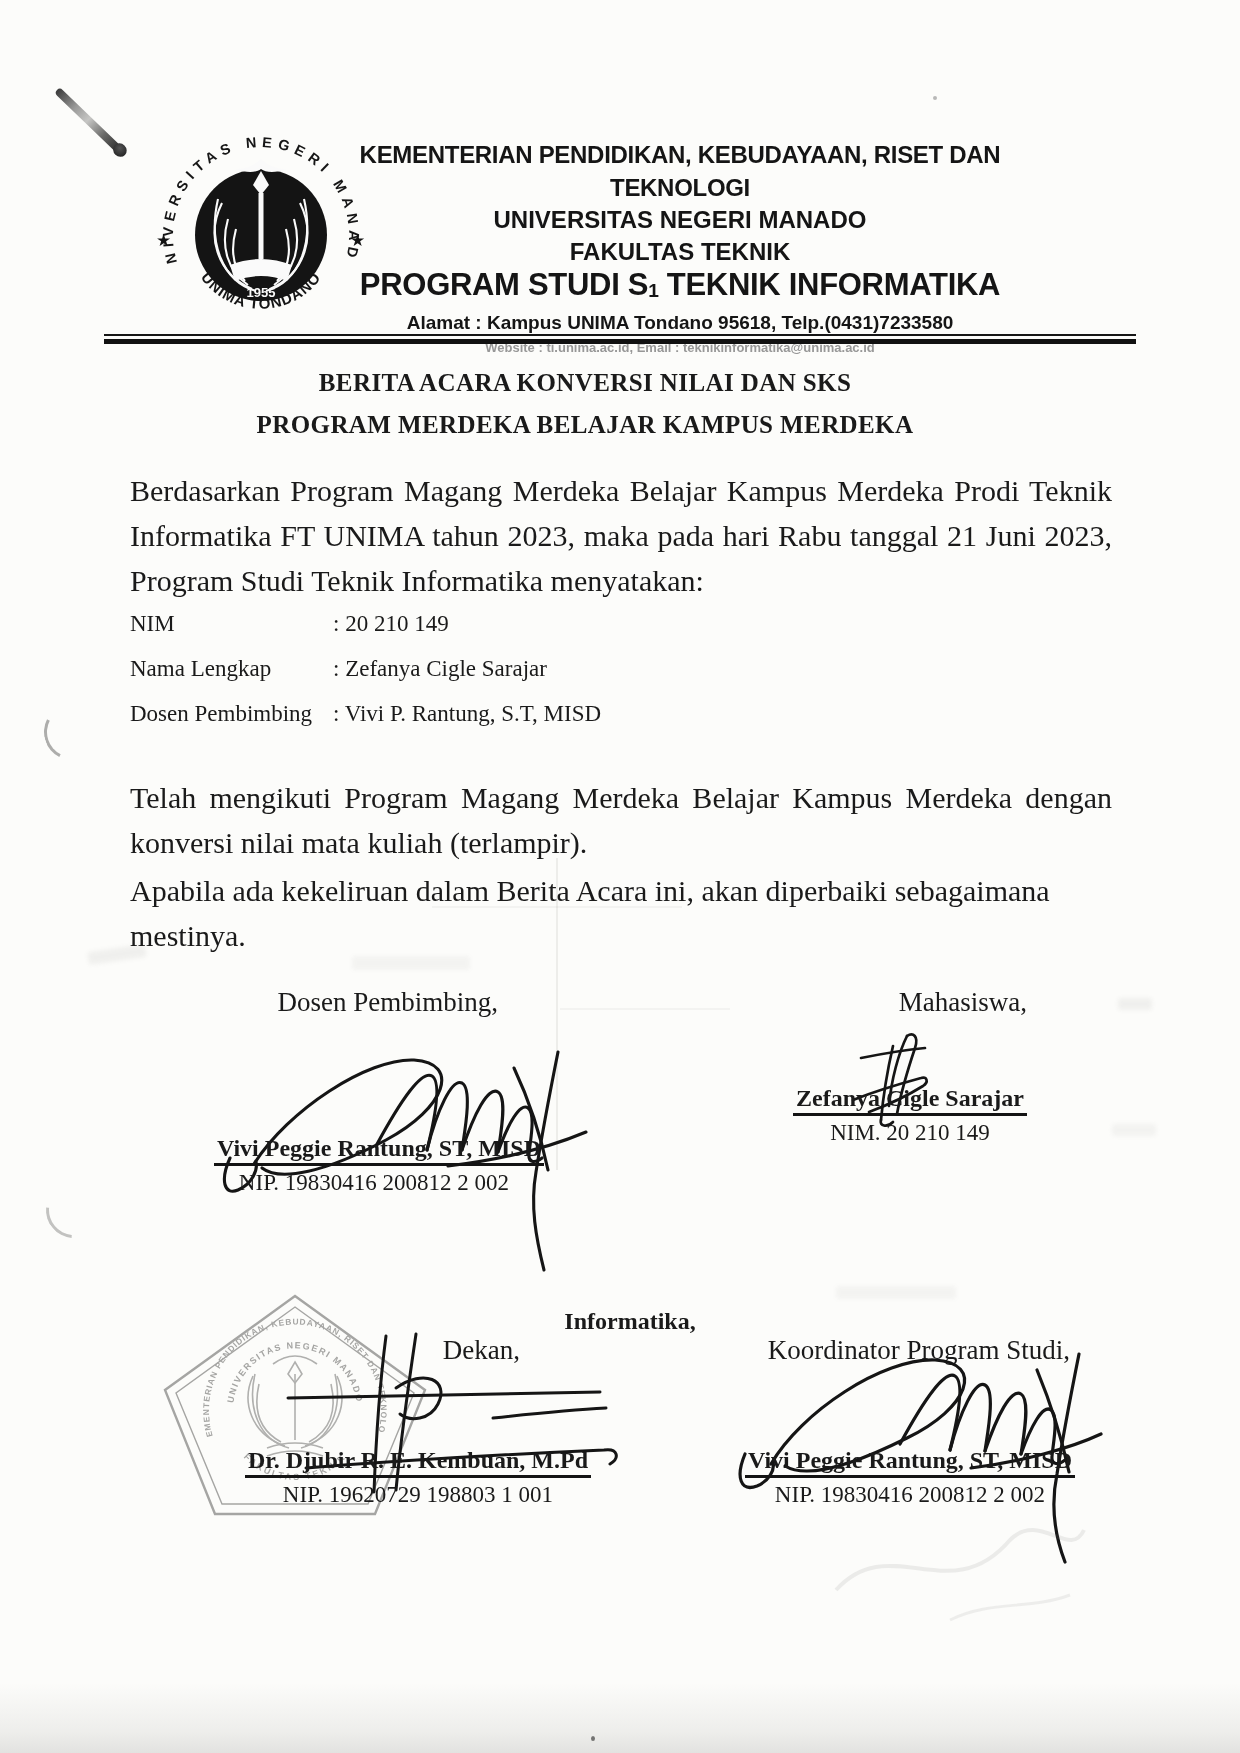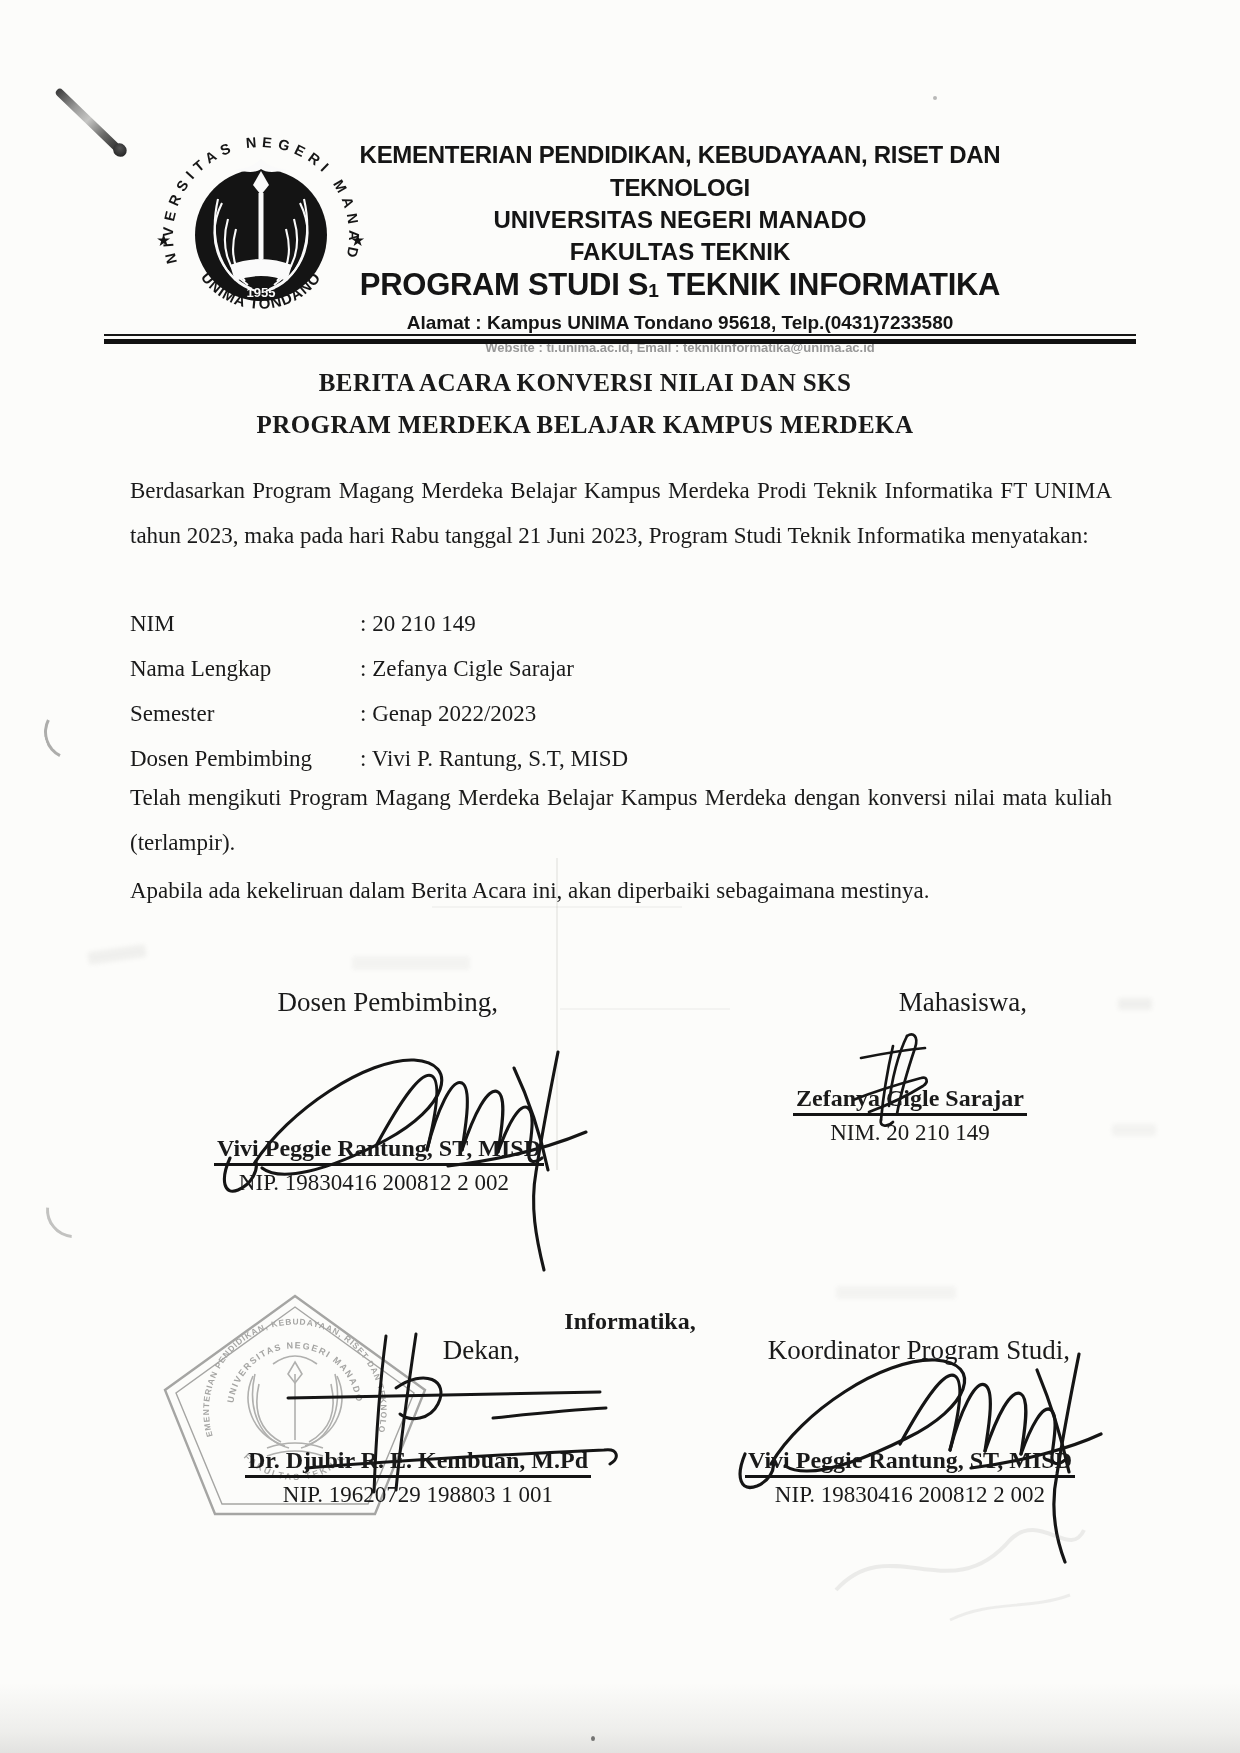--- a/index.html
+++ b/index.html
@@ -22,26 +22,26 @@
   .hdr .l4{font-size:31px;font-weight:800;line-height:36px;letter-spacing:-.3px;}
   .hdr .l4 .sub{font-size:.62em;vertical-align:-.08em;}
   .hdr .l5{font-size:19px;font-weight:700;line-height:27px;}
   .hdr .l6{font-size:13px;font-weight:600;line-height:24px;color:#979797;}
   .rule{left:104px;top:334px;width:1032px;height:3px;border-top:2px solid #161616;border-bottom:5px solid #111;}
   
   .titles{left:85px;top:368px;width:1000px;text-align:center;}
   .titles .t{font-size:25px;font-weight:700;letter-spacing:.4px;line-height:30px;}
   .titles .t+.t{margin-top:12px;}
   
-  .para{left:130px;width:982px;font-size:23px;line-height:45px;text-align:justify;}
+  .para{left:130px;width:982px;font-size:30px;line-height:45px;text-align:justify;}
   .p1{top:468px;}
   .p2{top:775px;}
   .p3{top:868px;text-align:left;}
   .fields{left:130px;top:601px;width:900px;font-size:23px;}
-  .frow{display:flex;height:45px;align-items:flex-start;line-height:45px;gap:27px;}
+  .frow{display:flex;height:45px;align-items:flex-start;line-height:45px;}
   .frow .lab{width:203px;flex:0 0 203px;}
   
   .role{font-size:27px;line-height:28px;text-align:right;}
   .sigblock{text-align:center;}
   .sigblock .nm{display:inline-block;font-size:24px;font-weight:700;border-bottom:3px solid #141414;padding:0 3px 1px;line-height:28px;white-space:nowrap;}
   .sigblock .id{font-size:23px;line-height:30px;margin-top:2px;white-space:nowrap;}
   .mengetahui{font-size:24px;font-weight:700;text-align:center;}
   .ink{stroke:#151515;fill:none;stroke-linecap:round;stroke-linejoin:round;}
   
   .penmark{left:57px;top:86px;width:90px;height:8px;border-radius:5px;
@@ -136,24 +136,20 @@
   <div class="abs fields">
     <div class="frow">
       <span class="lab">NIM</span>
       <span class="val">: 20 210 149</span>
     </div>
     <div class="frow">
       <span class="lab">Nama Lengkap</span>
       <span class="val">: Zefanya Cigle Sarajar</span>
     </div>
     <div class="frow">
-      <span class="lab">Semester</span>
-      <span class="val">: Genap 2022/2023</span>
-    </div>
-    <div class="frow">
       <span class="lab">Dosen Pembimbing</span>
       <span class="val">: Vivi P. Rantung, S.T, MISD</span>
     </div>
   </div>
 
   <div class="abs para p2">Telah mengikuti Program Magang Merdeka Belajar Kampus Merdeka dengan konversi nilai mata kuliah (terlampir).</div>
   <div class="abs para p3">Apabila ada kekeliruan dalam Berita Acara ini, akan diperbaiki sebagaimana mestinya.</div>
 
   <div class="abs role" style="left:258px;top:988px;width:240px">Dosen Pembimbing,</div>
   <div class="abs role" style="left:787px;top:988px;width:240px">Mahasiswa,</div>

